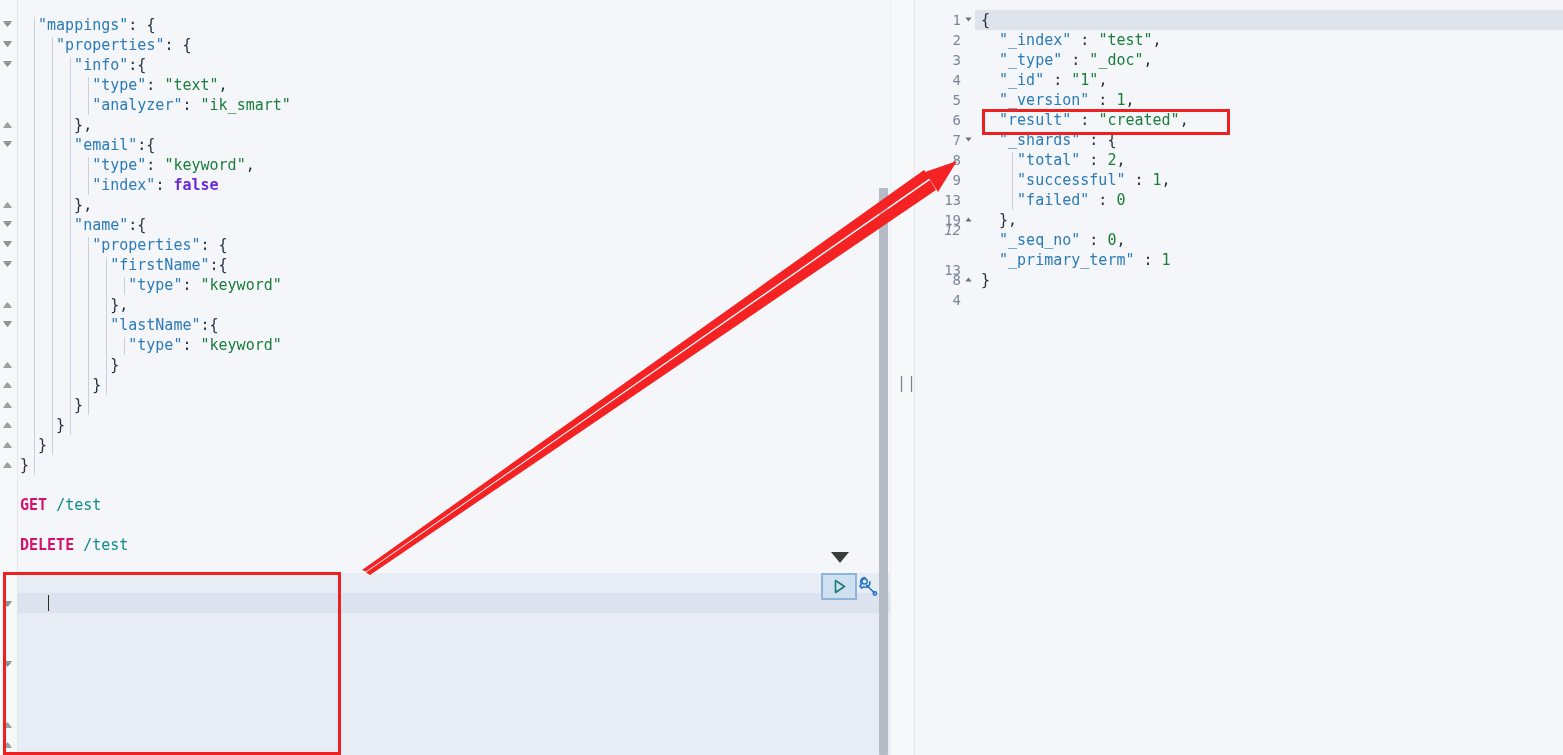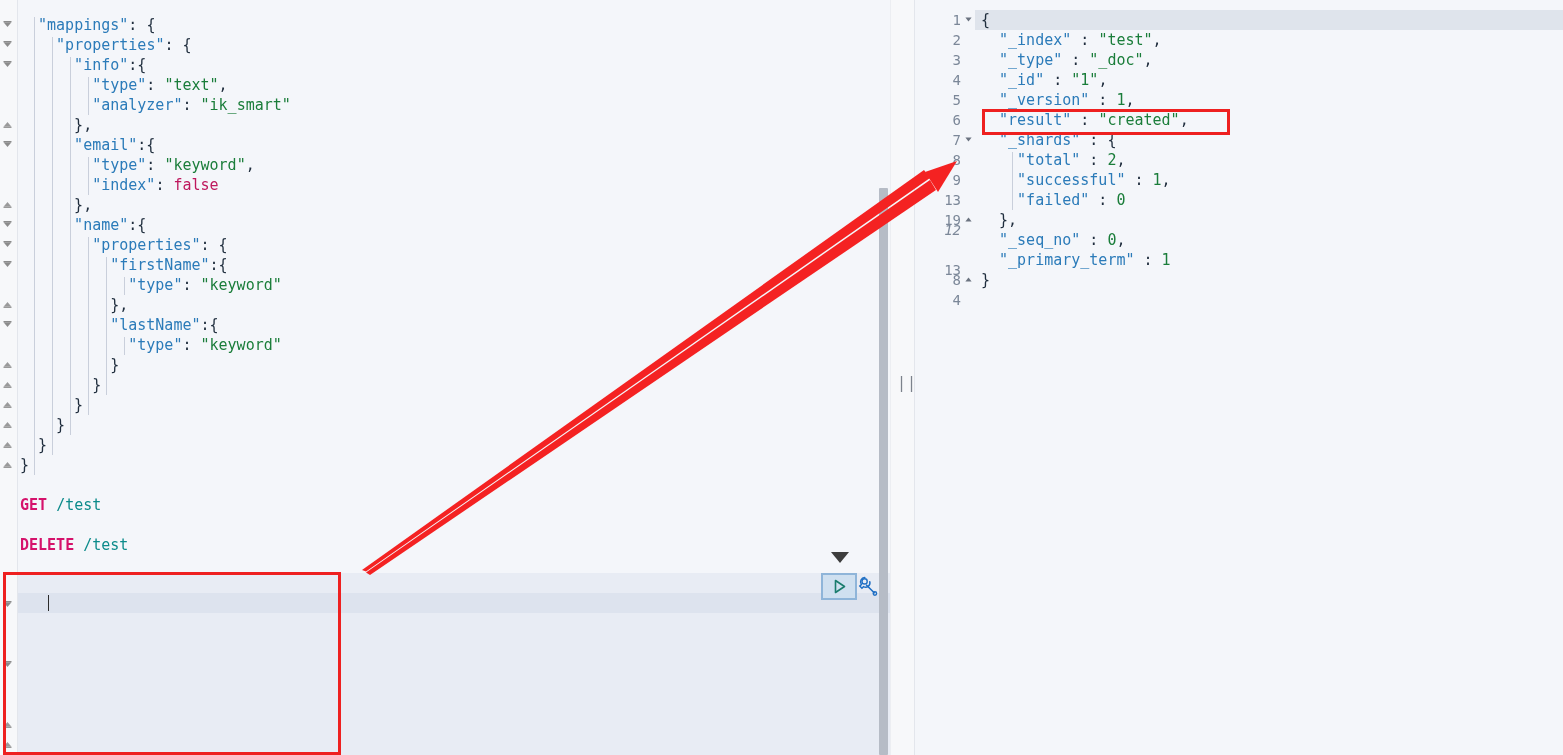--- a/index.html
+++ b/index.html
@@ -30,21 +30,21 @@
     color:#1f2d3d;
   }
   .ln{position:absolute;left:0;height:20px;line-height:20px;white-space:pre;}
 
   
   .iguide{position:absolute;width:1px;background:#c9cfdb;}
 
   
   .k   {color:#2b7bb9;}        
   .s   {color:#1a7d3a;}        
-  .b   {color:#be185d;}        
+  .b   {color:#6d28d9;font-weight:bold;}        
   .n   {color:#1a7d3a;}        
   .p   {color:#1f2d3d;}        
   .meth{color:#d5126b;font-weight:bold;}
   .path{color:#0c8b8b;}
 
   
   #req-block{position:absolute;left:17px;right:0;top:573px;bottom:0;background:#e8ecf4;z-index:1;}
   
   #req-active-line{position:absolute;left:17px;right:0;top:593px;height:20px;background:#dde3ee;z-index:2;}
 

